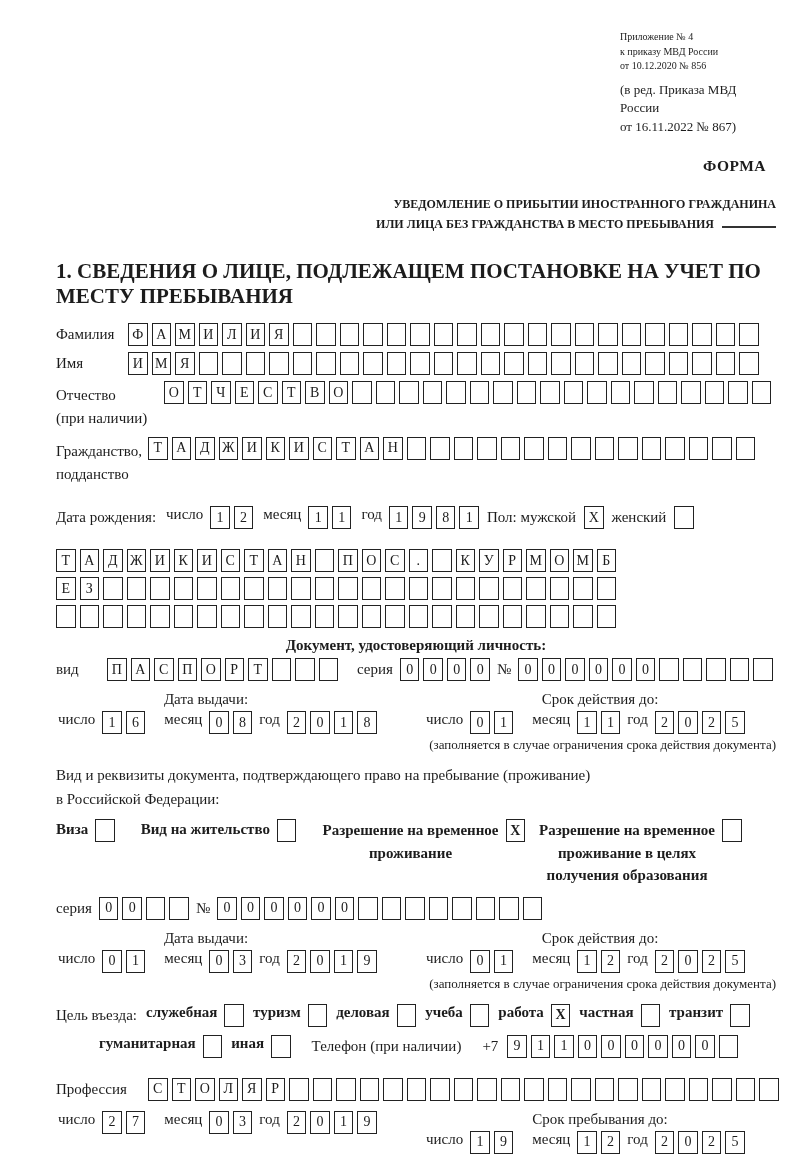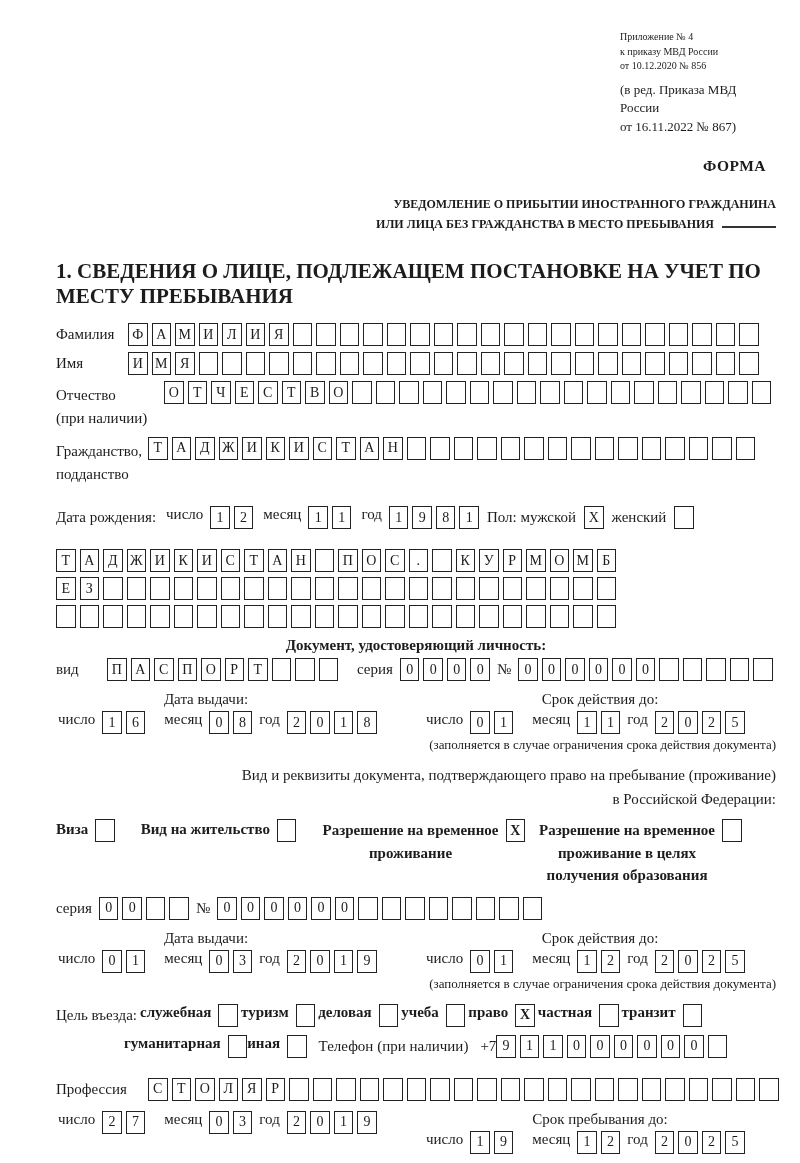--- a/index.html
+++ b/index.html
@@ -46,27 +46,27 @@
 
   .two-col { display: grid; grid-template-columns: 368px 1fr; margin-top: 10px; }
   .col-head { text-align: center; margin-bottom: 3px; }
   .note { font-size: 13px; text-align: right; margin-top: 3px; }
 
   .center-bold { text-align: center; font-weight: bold; margin-top: 9px; }
 
   .chk-row { display: flex; align-items: flex-start; gap: 14px; margin-top: 8px; }
   .chk-item { display: inline-flex; align-items: flex-start; gap: 7px; font-weight: bold; }
   .chk-item .multi { text-align: center; line-height: 1.5; }
-  .purpose-row { display: flex; align-items: center; gap: 3px; margin-top: 12px; flex-wrap: nowrap; }
-  .purpose-row2 { display: flex; align-items: center; gap: 0; margin-top: 8px; margin-left: 68px; }
+  .purpose-row { display: flex; align-items: center; gap: 9px; margin-top: 12px; flex-wrap: nowrap; }
+  .purpose-row2 { display: flex; align-items: center; gap: 9px; margin-top: 8px; margin-left: 43px; }
 
   .mt4 { margin-top: 4px; } .mt8 { margin-top: 20px; } .mt10 { margin-top: 10px; }
   .mt14 { margin-top: 14px; }
   .gap12 { margin-left: 12px; } .gap20 { margin-left: 20px; }
-  .intro { line-height: 1.6; margin-top: 10px; text-align: right; }
+  .intro { line-height: 1.6; margin-top: 10px; }
 </style>
 </head>
 <body>
 
 <div class="page">
 
   <div class="appendix">
     <div>Приложение № 4</div>
     <div>к приказу МВД России</div>
     <div>от 10.12.2020 № 856</div>
@@ -559,21 +559,21 @@
           <span class="cell"></span>
         </span>
       </span>
     <span class="chk-item">
         <span>учеба</span>
         <span class="boxes">
           <span class="cell"></span>
         </span>
       </span>
     <span class="chk-item">
-        <span>право</span>
+        <span>работа</span>
         <span class="boxes">
           <span class="cell">X</span>
         </span>
       </span>
     <span class="chk-item">
         <span>частная</span>
         <span class="boxes">
           <span class="cell"></span>
         </span>
       </span>

